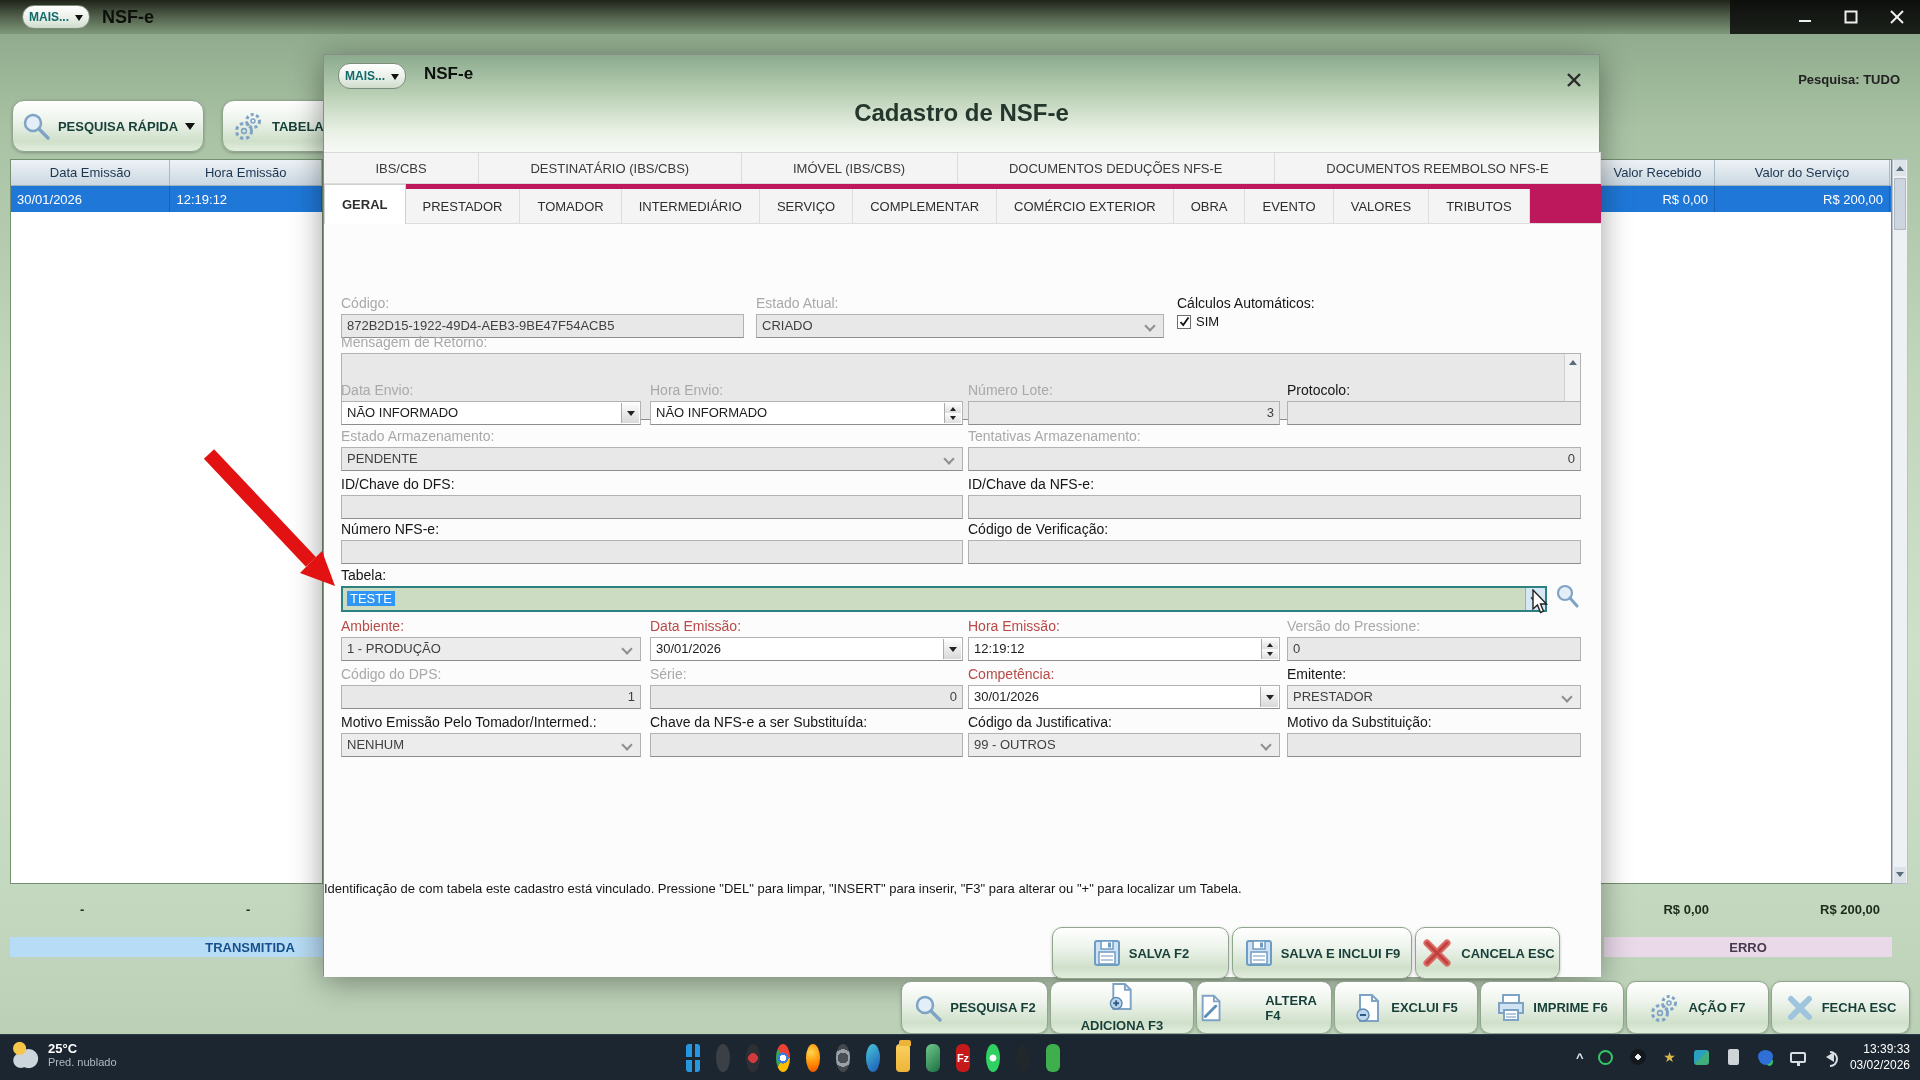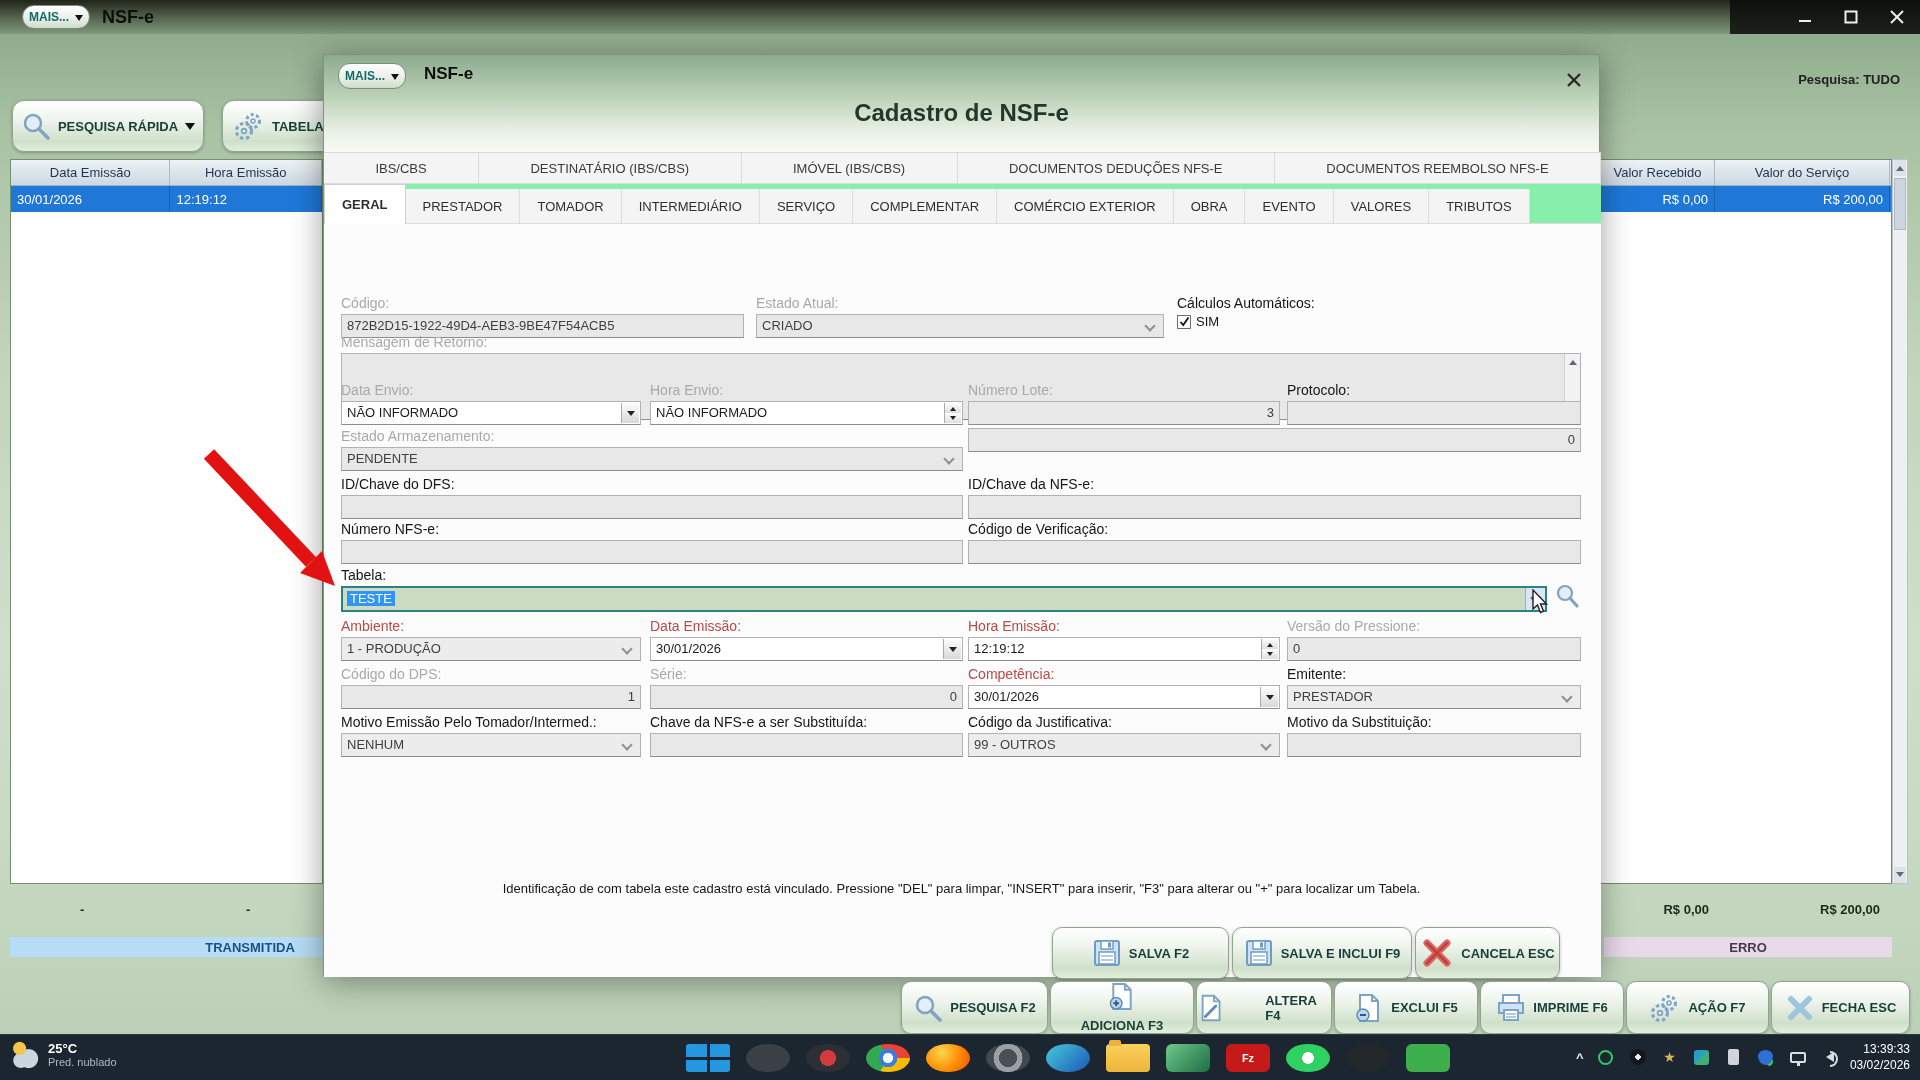--- a/index.html
+++ b/index.html
@@ -50,21 +50,21 @@
   .dlg-head { position:absolute; left:0; top:0; width:100%; height:97px;
     background:linear-gradient(180deg,#8cab8e 0%,#b9cfb4 40%,#e8f0e4 78%,#f7faf5 100%); }
   .dlg-title { position:absolute; left:100px; top:9px; font-weight:bold; font-size:17px; color:#0d100c; }
   .dlg-heading { position:absolute; left:0; top:44px; width:100%; text-align:center; font-weight:bold; font-size:24px; color:#23372c; }
   .close-x { position:absolute; width:26px; height:26px; display:flex; align-items:center; justify-content:center; }
 
   .tabs1 { position:absolute; left:0; top:97px; width:1277px; height:32px; display:flex;
     background:#f4f4f4; border-top:1px solid #d8d8d8; border-bottom:1px solid #dcdcdc; }
   .tab1 { flex:1 1 auto; display:flex; align-items:center; justify-content:center; padding:0 22px;
     font-size:13px; color:#3a3a3a; border-right:1px solid #dddddd; white-space:nowrap; }
-  .tabs2 { position:absolute; left:0; top:129px; width:1277px; height:40px; display:flex; background:#86efac; }
+  .tabs2 { position:absolute; left:0; top:129px; width:1277px; height:40px; display:flex; background:#be185d; }
   .tab2 { display:flex; align-items:center; justify-content:center; padding:0 17px; margin-top:5px;
     font-size:13px; color:#2e2e2e; border-right:1px solid #dddddd; border-bottom:1px solid #dddddd; white-space:nowrap; background:#f4f4f4; }
   .tab2[data-active="true"] { margin-top:0; background:#fff; border:1px solid #d0d0d0; border-bottom:none; font-weight:bold; }
   .tabs2 .filler { flex:1; border-bottom:1px solid #dddddd; }
   .formbg { position:absolute; left:0; top:169px; width:1277px; height:753px; background:#fcfcfc; }
 
   .fld { position:absolute; }
   .flabel { font-weight:normal; font-size:14px; margin-bottom:3px; white-space:nowrap; }
   .flabel.dis { color:#a9a9a9; }
   .flabel.req { color:#b84a47; }
@@ -90,33 +90,33 @@
     line-height:22px; padding:0 4px; }
   .selhl { background:#2f96f5; color:#fff; padding:0 3px; font-weight:normal; }
   .tabela-dd { position:absolute; right:0; top:0; bottom:0; width:20px; background:#d6e8f6; border-left:1px solid #8fb2c9;
     display:flex; align-items:center; justify-content:center; }
   .tabela-dd::after { content:''; width:6px; height:6px; border-right:2px solid #49606f; border-bottom:2px solid #49606f; transform:rotate(45deg); margin-top:-3px; }
 
   .chkrow { display:flex; align-items:center; gap:5px; }
   .chk { width:14px; height:14px; background:#fff; border:1px solid #6e6e6e; display:flex; align-items:center; justify-content:center; }
   .chklbl { font-size:13px; color:#161616; }
 
-  .help-text { position:absolute; width:100%; text-align:center; font-size:13px; color:#161616; }
+  .help-text { position:absolute; width:100%; text-align:left; font-size:13px; color:#161616; }
 
   
   .taskbar { position:absolute; left:0; top:1034px; width:1920px; height:46px; background:#1c2630; z-index:80; border-top:1px solid #2b3946; }
   .weather { position:absolute; left:10px; top:5px; display:flex; align-items:center; gap:8px; }
   .weather .wicon { width:30px; height:30px; border-radius:4px;
     background:radial-gradient(circle at 32% 28%, #f5c64a 0 6px, transparent 7px),
                radial-gradient(circle at 62% 62%, #cdd5dc 0 9px, transparent 10px),
                radial-gradient(circle at 36% 68%, #cdd5dc 0 7px, transparent 8px); }
   .weather .wt { color:#fff; font-size:13px; font-weight:bold; line-height:15px; }
   .weather .wc { color:#aeb9c4; font-size:11px; line-height:13px; }
   .tb-icons { position:absolute; top:9px; display:flex; gap:16px; }
-  .ticon { width:44px; height:28px; border-radius:6px; display:flex; align-items:center; justify-content:center;
+  .ticon { width:14px; height:28px; border-radius:6px; display:flex; align-items:center; justify-content:center;
     font-weight:bold; font-size:11px; color:#fff; }
   .ic-win { border-radius:3px; background:
       linear-gradient(#1c2630 0 0) 50% 0/3px 100% no-repeat,
       linear-gradient(#1c2630 0 0) 0 50%/100% 3px no-repeat, #2596e0; }
   .ic-dark { border-radius:50%; background:#3b4047; }
   .ic-darkred { border-radius:50%; background:radial-gradient(circle,#d23b3b 0 30%,#2c2f34 31%); }
   .ic-chrome { border-radius:50%; background:
       radial-gradient(circle,#fff 0 19%,#3a7de0 20% 35%,transparent 36%),
       conic-gradient(from -30deg,#ea4335 0 120deg,#fbbc05 0 240deg,#34a853 0); }
   .ic-firefox { border-radius:50%; background:radial-gradient(circle at 35% 30%,#ffd54d,#ff8a00 55%,#e84e00); }
@@ -360,20 +360,21 @@
     <div class="fld" style="left:963px;top:327px;width:294px;">
       <div class="flabel blk">Protocolo:</div>
       <div class="tbox"><span></span></div>
     </div>
 
     <div class="fld" style="left:17px;top:373px;width:622px;">
       <div class="flabel dis">Estado Armazenamento:</div>
       <div class="tbox sel"><span>PENDENTE</span></div>
     </div>
     <div class="fld" style="left:644px;top:373px;width:613px;">
+      <div class="flabel dis">Tentativas Armazenamento:</div>
       <div class="tbox ra"><span>0</span></div>
     </div>
 
     <div class="fld" style="left:17px;top:421px;width:622px;">
       <div class="flabel blk">ID/Chave do DFS:</div>
       <div class="tbox"><span></span></div>
     </div>
     <div class="fld" style="left:644px;top:421px;width:613px;">
       <div class="flabel blk">ID/Chave da NFS-e:</div>
       <div class="tbox"><span></span></div>

